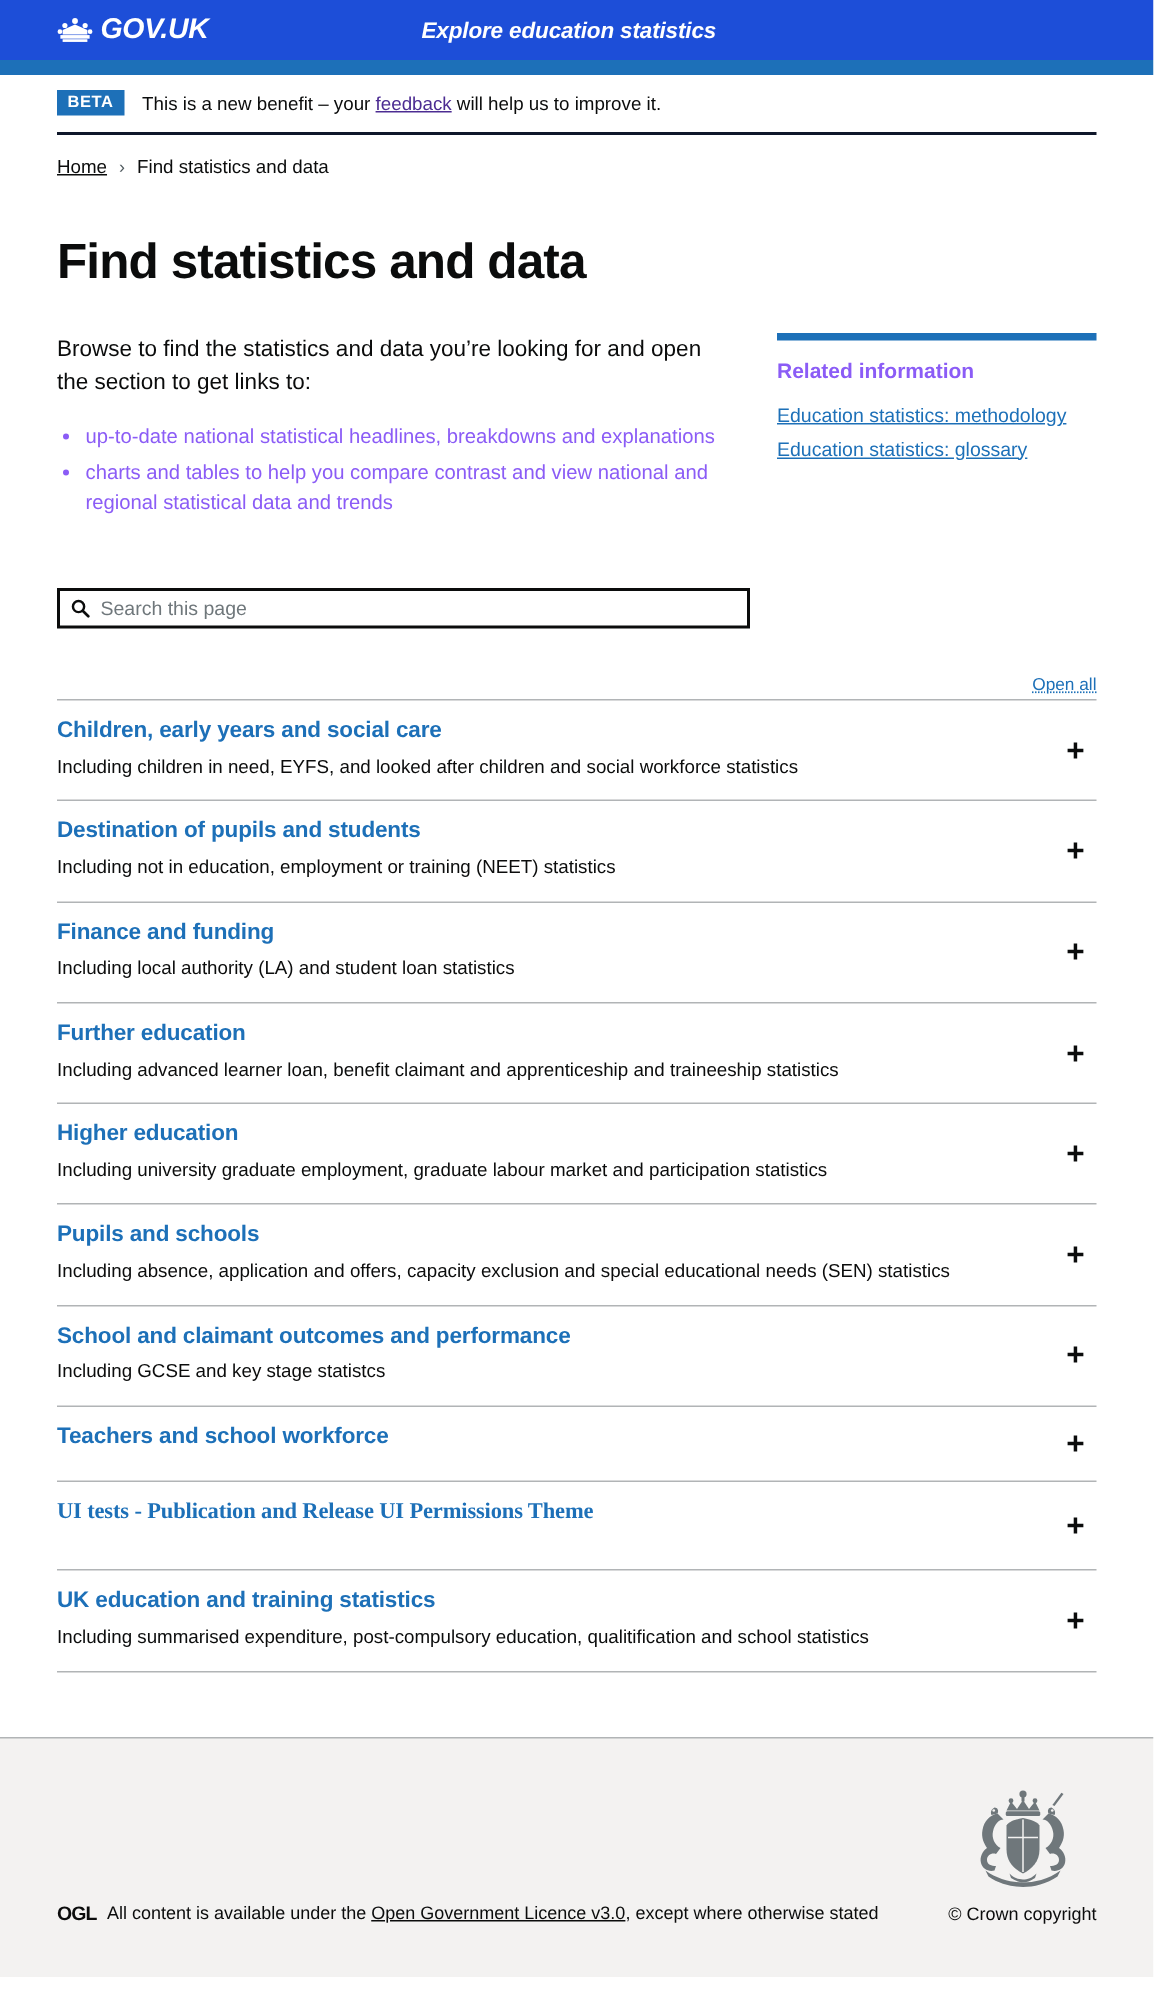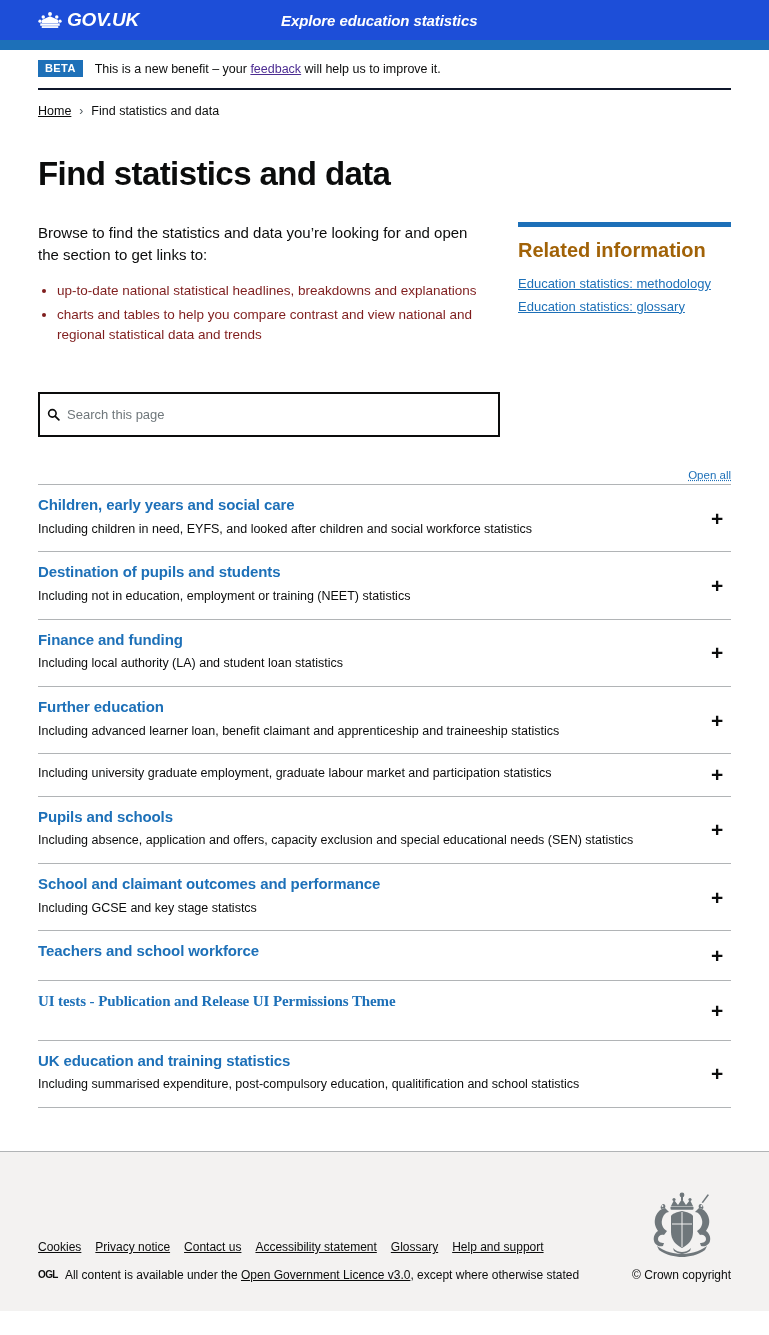--- a/index.html
+++ b/index.html
@@ -101,48 +101,48 @@
     font-size: 15px;
     line-height: 1.45;
     margin: 0 0 16px 0;
     color: #0b0c0c;
   }
   .intro-list {
     margin: 0;
     padding-left: 19px;
     font-size: 13.5px;
     line-height: 1.5;
-    color: #7f1d1d;
+    color: #8b5cf6;
   }
   .intro-list li { margin-bottom: 3px; }
 
   .related {
     flex: 1 1 auto;
     border-top: 5px solid #1d70b8;
     padding-top: 12px;
   }
   .related h2 {
-    font-size: 20px;
+    font-size: 14px;
     font-weight: bold;
     margin: 0 0 13px 0;
-    color: #a16207;
+    color: #8b5cf6;
   }
   .related-links { display: flex; flex-direction: column; gap: 5px; }
   .related-links a {
     color: #1d70b8;
     text-decoration: underline;
     font-size: 13px;
     line-height: 1.35;
   }
 
   
   .search-area { margin-top: 44px; }
   .search-box {
     width: 462px;
-    height: 45px;
+    height: 27px;
     border: 2px solid #0b0c0c;
     display: flex;
     align-items: center;
     padding: 0 7px;
     background: #ffffff;
   }
   .search-icon { flex: 0 0 auto; margin-right: 5px; display: flex; }
   .search-input {
     border: 0;
     outline: none;
@@ -247,21 +247,21 @@
     text-decoration: underline;
   }
   .footer-licence {
     display: flex;
     align-items: center;
     gap: 7px;
     font-size: 12px;
     color: #0b0c0c;
   }
   .ogl-logo {
-    font-size: 10px;
+    font-size: 13px;
     font-weight: bold;
     letter-spacing: -0.6px;
     color: #0b0c0c;
     border: 0;
   }
   .footer-licence a { color: #0b0c0c; text-decoration: underline; }
   .footer-right {
     display: flex;
     flex-direction: column;
     align-items: center;
@@ -362,20 +362,21 @@
       <button class="acc-toggle">+</button>
     </div>
 
     <div class="acc-section">
       <h2 class="acc-title">Further education</h2>
       <p class="acc-summary">Including advanced learner loan, benefit claimant and apprenticeship and traineeship statistics</p>
       <button class="acc-toggle">+</button>
     </div>
 
     <div class="acc-section">
+      <h2 class="acc-title">Higher education</h2>
       <p class="acc-summary">Including university graduate employment, graduate labour market and participation statistics</p>
       <button class="acc-toggle">+</button>
     </div>
 
     <div class="acc-section">
       <h2 class="acc-title">Pupils and schools</h2>
       <p class="acc-summary">Including absence, application and offers, capacity exclusion and special educational needs (SEN) statistics</p>
       <button class="acc-toggle">+</button>
     </div>
 
@@ -402,28 +403,20 @@
     </div>
 
   </div>
 
   <div class="after-accordion"></div>
 </div>
 
 <footer class="footer">
   <div class="footer-inner">
     <div class="footer-left">
-      <div class="footer-links">
-        <a href="#">Cookies</a>
-        <a href="#">Privacy notice</a>
-        <a href="#">Contact us</a>
-        <a href="#">Accessibility statement</a>
-        <a href="#">Glossary</a>
-        <a href="#">Help and support</a>
-      </div>
       <div class="footer-licence">
         <span class="ogl-logo">OGL</span>
         <span><span>All content is available under the </span><a href="#">Open Government Licence v3.0</a><span>, except where otherwise stated</span></span>
       </div>
     </div>
     <div class="footer-right">
       <span class="crest">
         <svg width="78" height="72" viewBox="0 0 78 72" aria-hidden="true">
           <g fill="#6f777b">
 

